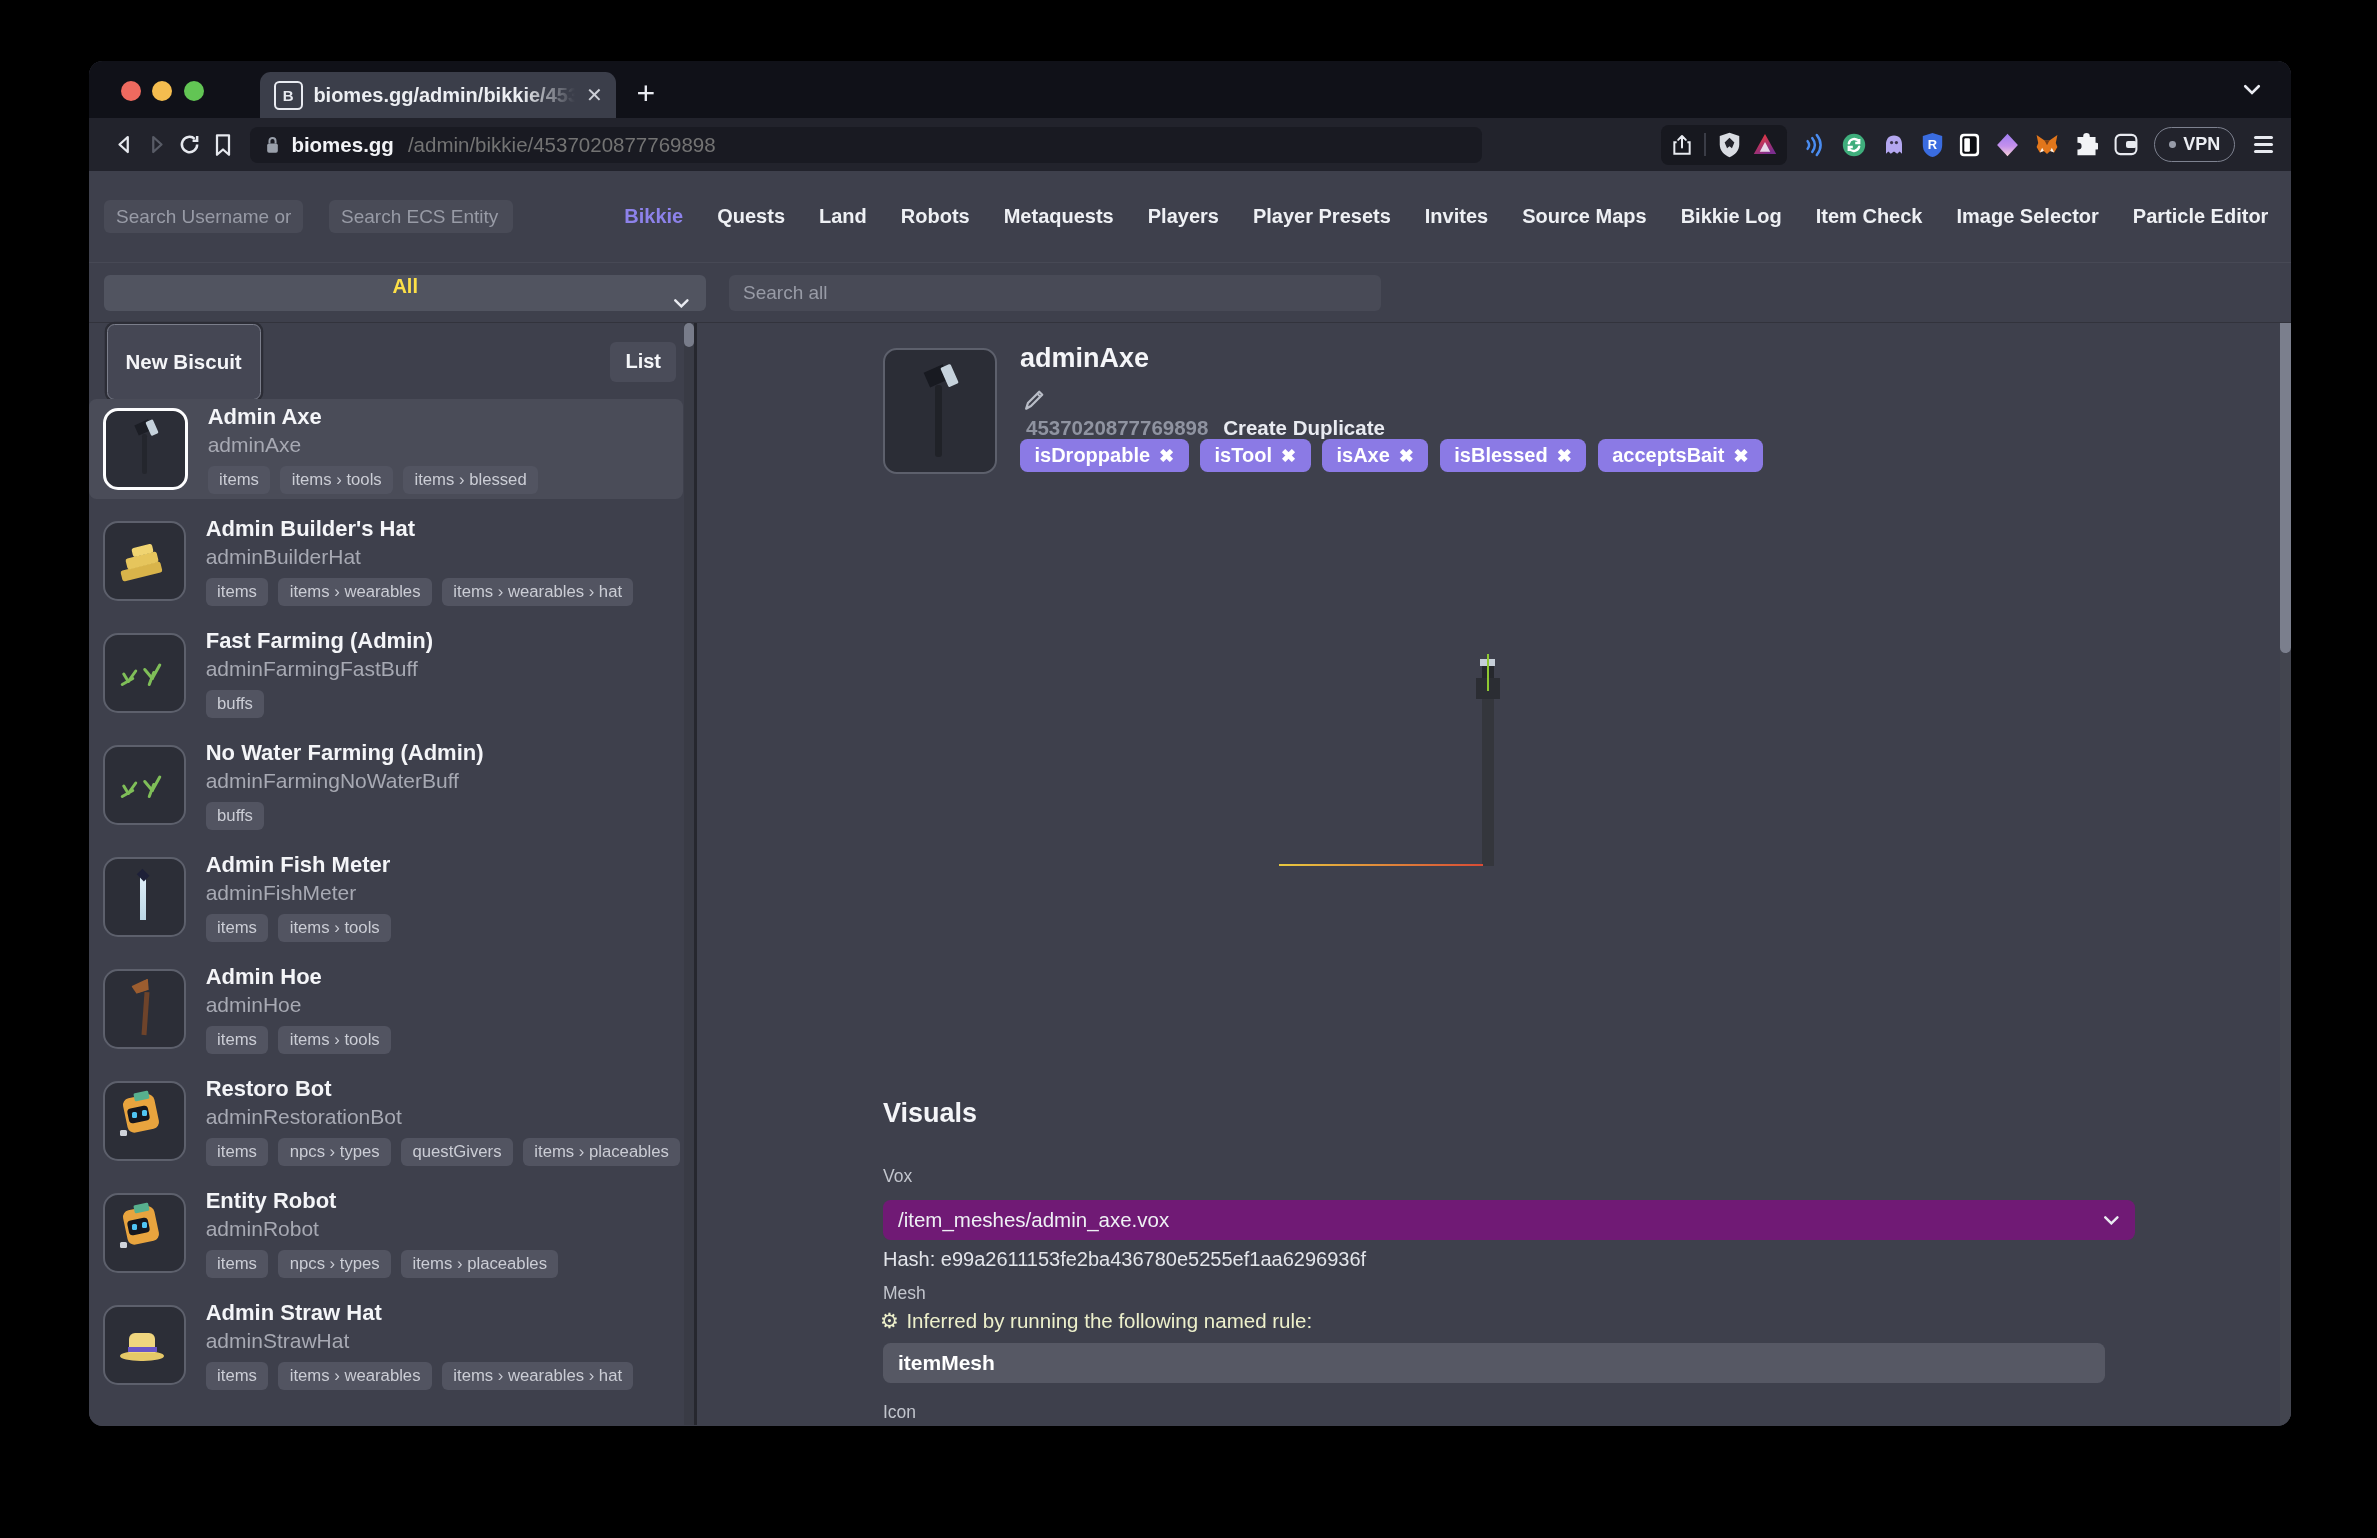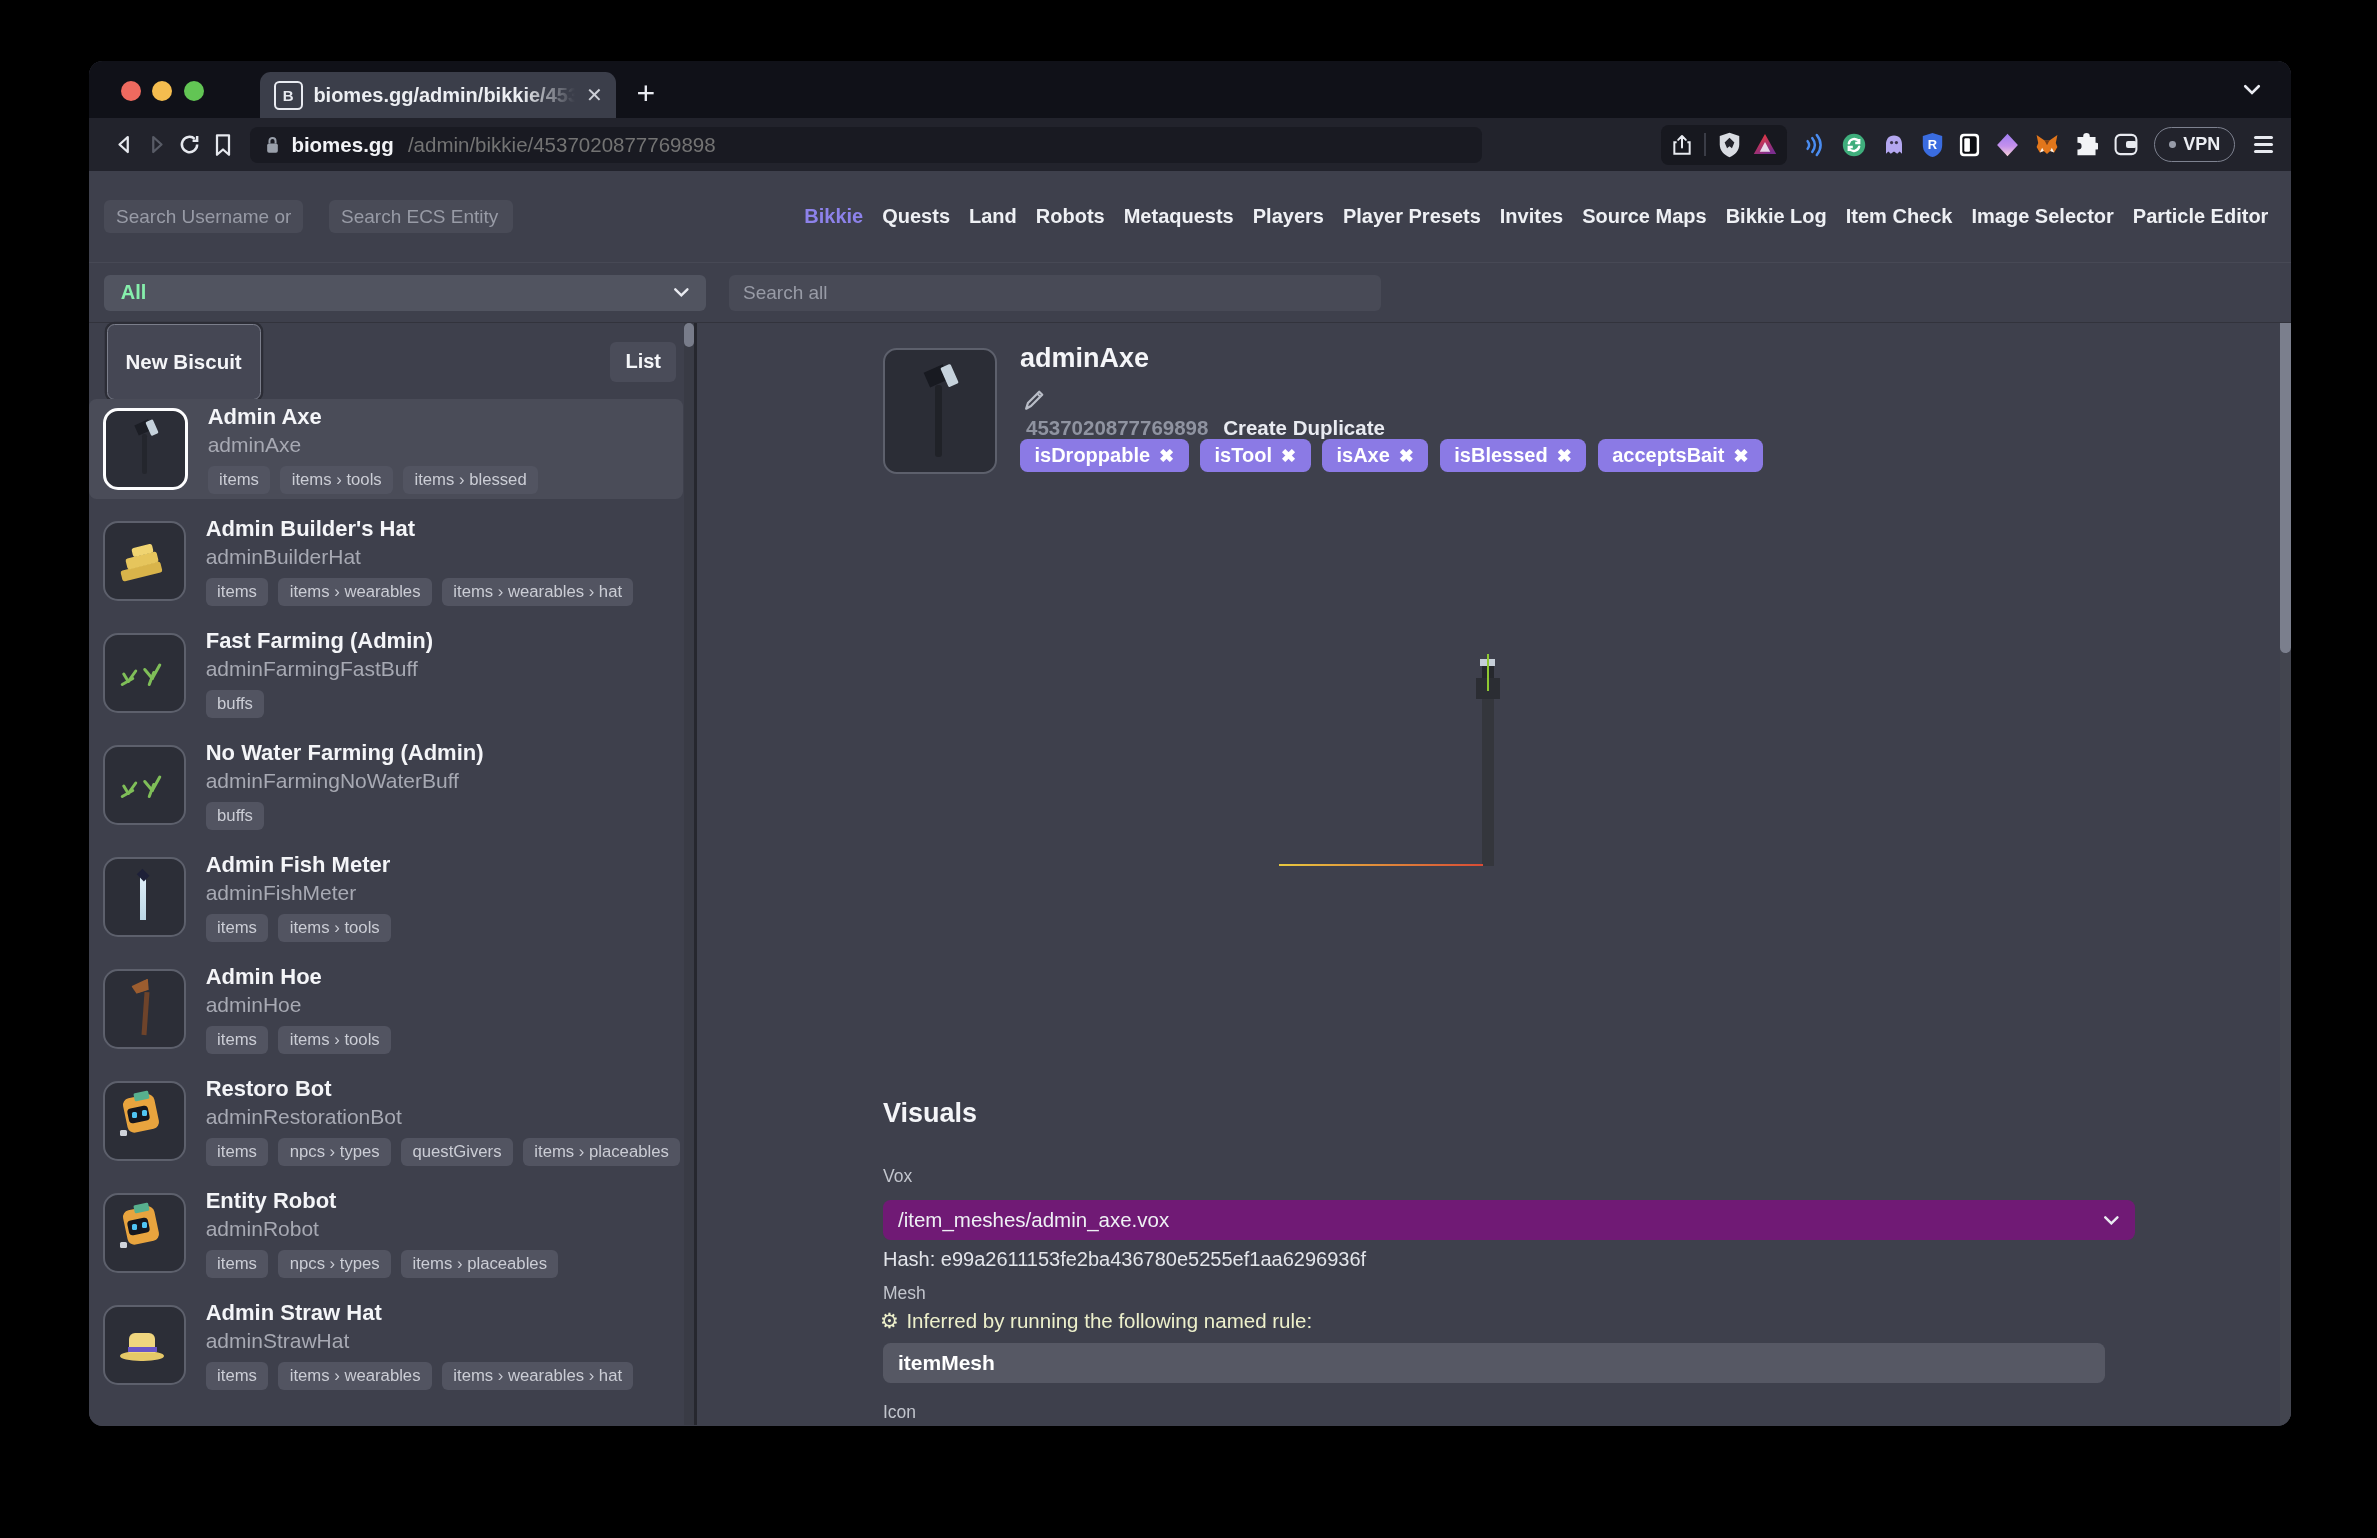--- a/index.html
+++ b/index.html
@@ -51,27 +51,27 @@
   
   #content{position:absolute;top:110px;left:0;right:0;bottom:0;background:#3e404c;}
   .appbar{height:91px;display:flex;align-items:center;padding:0 15px;}
   .appbar input{
     height:33px;background:#494b57;border:none;border-radius:6px;outline:none;
     color:#e9ebf0;font-size:19px;font-family:"Liberation Sans",sans-serif;padding:0 12px;
   }
   .appbar input::placeholder,.filterbar input::placeholder{color:#989ba6;}
   .inp-user{width:175px;}
   .inp-ecs{width:160px;margin-left:26px;}
-  .nav{margin-left:auto;display:flex;gap:19px;margin-right:7.6px;white-space:nowrap;}
+  .nav{margin-left:auto;display:flex;gap:34px;margin-right:7.6px;white-space:nowrap;}
   .nav span{font-size:20px;font-weight:700;color:#eef0f4;}
   .nav span.active{color:#8d82ea;}
   .filterbar{height:59px;display:flex;align-items:center;padding:0 15px;gap:23px;
     border-top:1.5px solid #474955;border-bottom:1.5px solid #32333c;}
   .sel-all{width:569px;height:36px;background:#515460;border-radius:6px;display:flex;align-items:center;
-    padding:0 16.7px;font-size:20px;font-weight:700;color:#86efac;}
+    padding:0 16.7px;font-size:20px;font-weight:700;color:#fde047;flex-direction:column;}
   .sel-all .chev{margin-left:auto;}
   .inp-all{width:624px;height:36px;background:#484a56;border:none;border-radius:6px;outline:none;
     color:#e9ebf0;font-size:19px;font-family:"Liberation Sans",sans-serif;padding:0 13.7px;}
   .body{display:flex;height:calc(100% - 153px);}
   
   .sidebar{width:605px;flex-shrink:0;position:relative;border-right:3px solid #26272e;}
   .sb-top{display:flex;align-items:center;justify-content:space-between;padding:12px 18px 0 17.5px;height:53px;}
   .btn-newbiscuit{
     height:40px;padding:17px 18px;background:#454754;border:1.9px solid #7b7e8b;border-radius:7.6px;
     box-shadow:0 0 0 2.3px #2c2d36;color:#f4f5f8;font-weight:700;font-size:20.5px;

